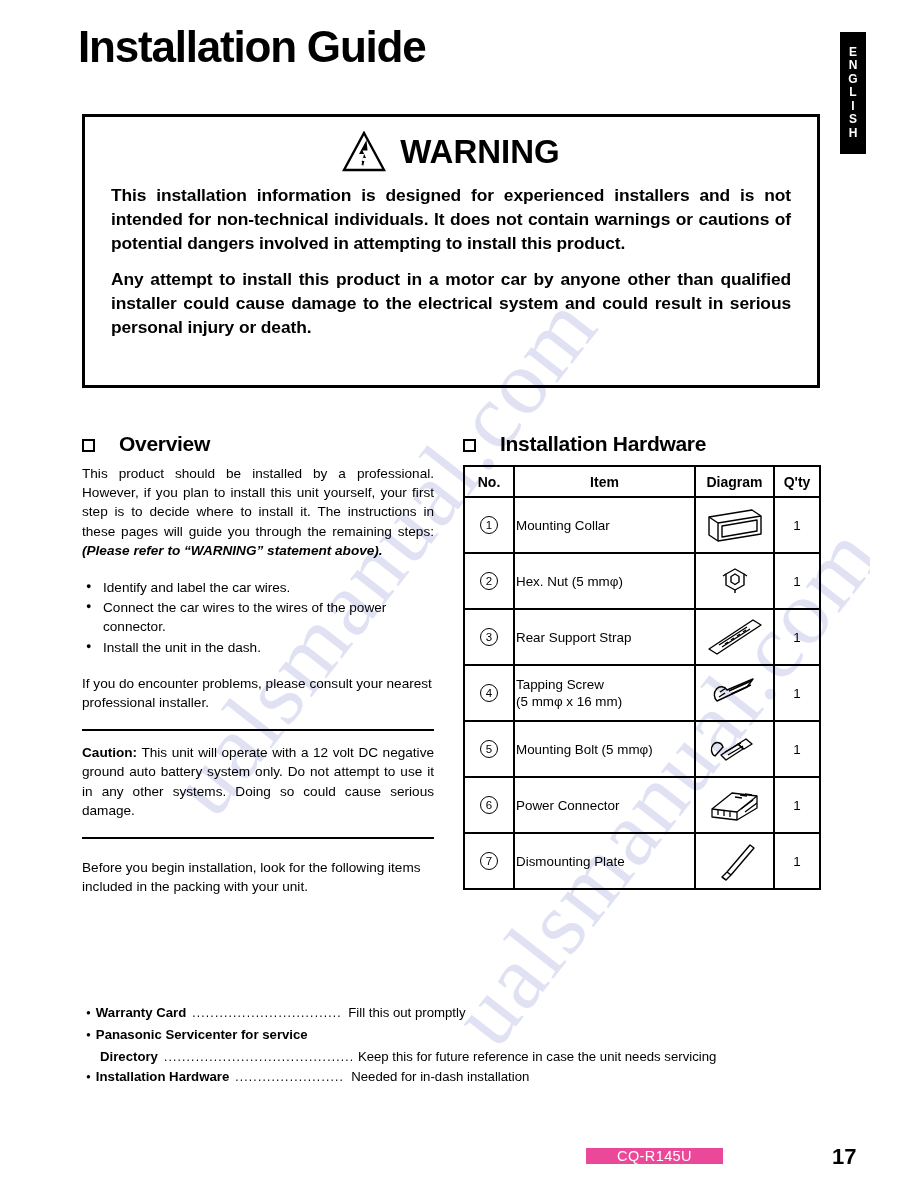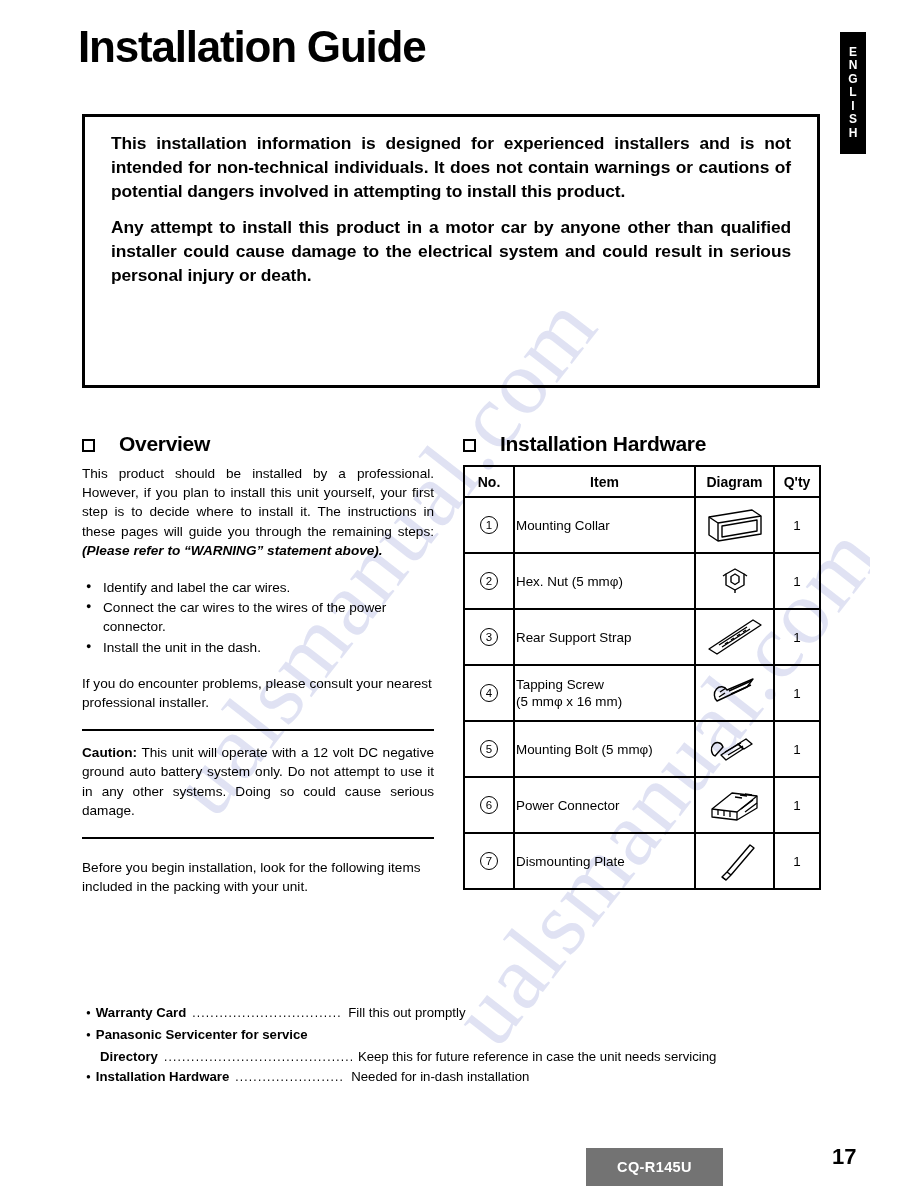--- a/index.html
+++ b/index.html
@@ -250,25 +250,25 @@
   .pl-ind { display: inline-block; width: 14px; }
   .pl-desc { font-weight: normal; }
   .pl-fixed-1 .pl-dots { width: 150px; }
   .pl-fixed-2 .pl-dots { width: 188px; }
   .pl-fixed-3 .pl-dots { width: 110px; }
 
   
   .model-badge {
     position: absolute;
     left: 586px; top: 1148px;
-    width: 137px; height: 38px;
-    background: #737373;
+    width: 137px; height: 16px;
+    background: #ec4899;
     color: #fff;
     font-size: 14.5px;
-    font-weight: bold;
+    font-weight: normal;
     letter-spacing: 0.4px;
     display: flex;
     align-items: center;
     justify-content: center;
   }
   .page-num {
     position: absolute;
     left: 832px; top: 1144px;
     font-size: 22px;
     font-weight: bold;
@@ -290,20 +290,28 @@
     <span>E</span>
     <span>N</span>
     <span>G</span>
     <span>L</span>
     <span>I</span>
     <span>S</span>
     <span>H</span>
   </div>
 
   <div class="warning-box">
+    <div class="warning-head">
+      <svg class="warn-tri" viewBox="0 0 44 42">
+        <polygon points="22,2 42,39 2,39" fill="none" stroke="#000" stroke-width="2.4"></polygon>
+        <path d="M24.5 9 L17 23 L22 23 L19.5 34 L20.8 34 L20.8 27 L24 27 L20.5 19.5 L25.5 19.5 Z" fill="#000"></path>
+        <path d="M19.6 30 L22.4 30 L21 35.5 Z" fill="#000"></path>
+      </svg>
+      <div class="warning-word">WARNING</div>
+    </div>
     <p class="warn-p">This installation information is designed for experienced installers and is not intended for non-technical individuals. It does not contain warnings or cautions of potential dangers involved in attempting to install this product.</p>
     <p class="warn-p">Any attempt to install this product in a motor car by anyone other than qualified installer could cause damage to the electrical system and could result in serious personal injury or death.</p>
   </div>
 
   <div class="col-left">
     <div class="sec-head">
       <span class="sq"></span>
       <span>Overview</span>
     </div>
 

